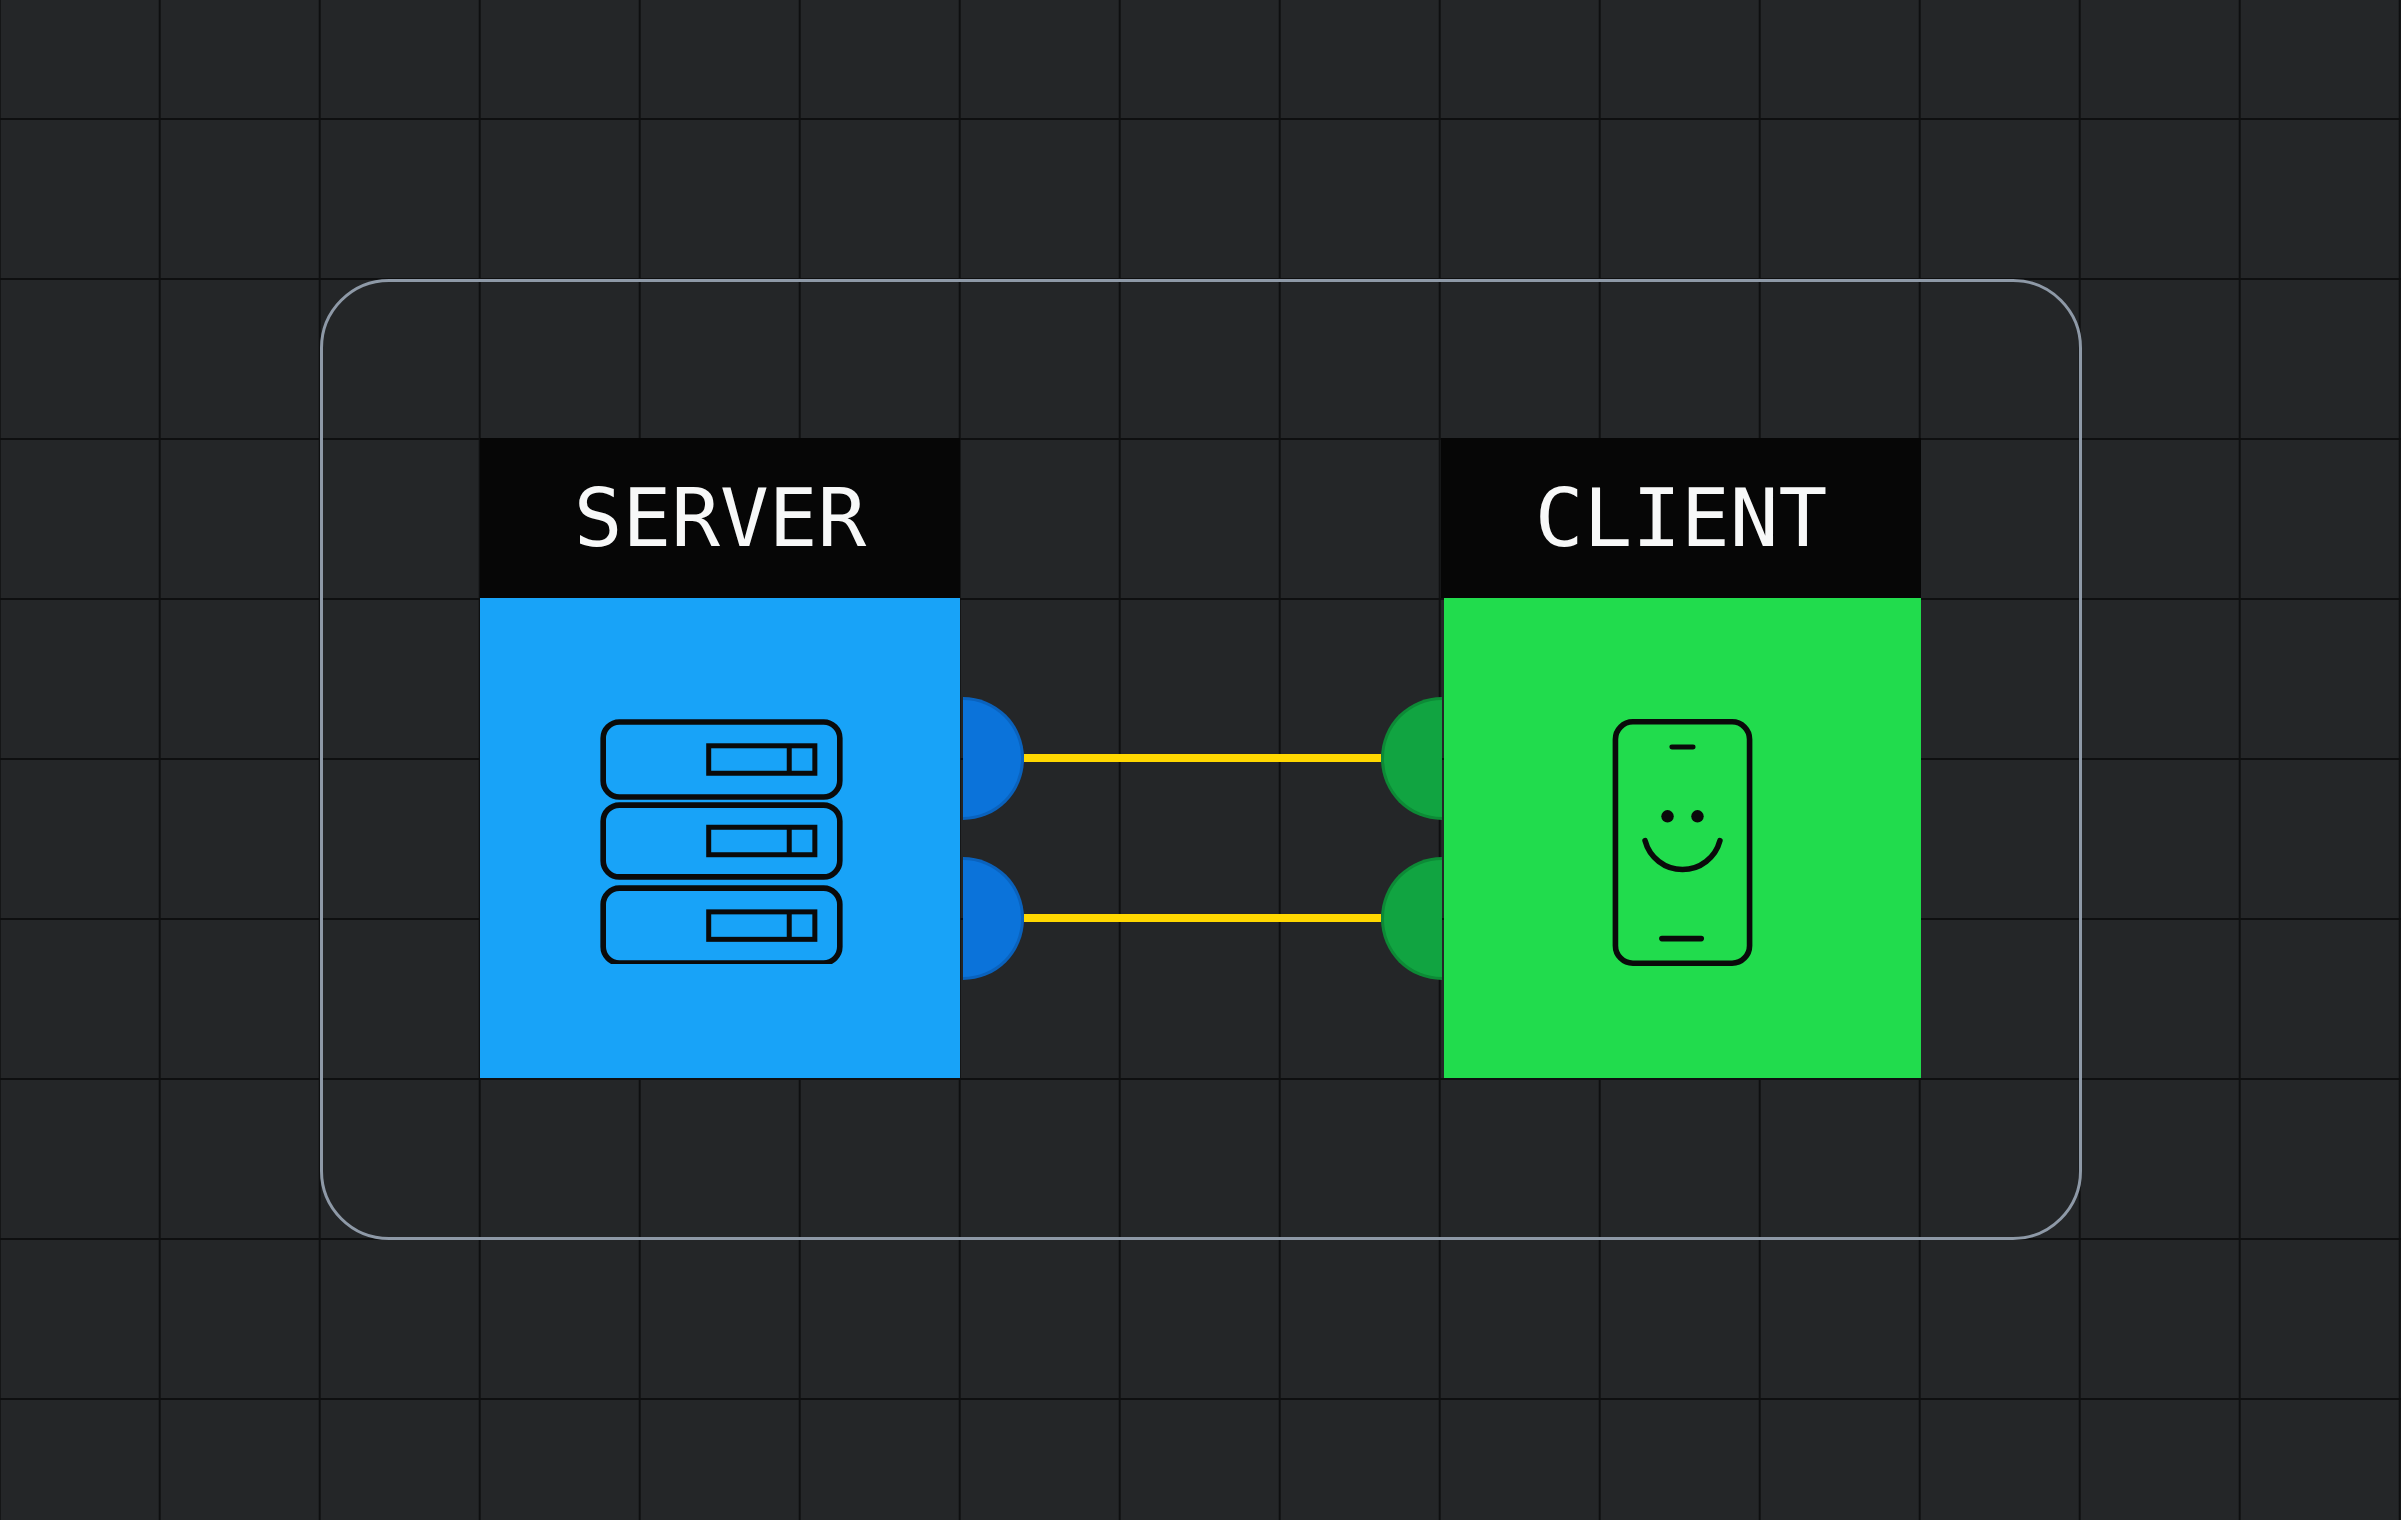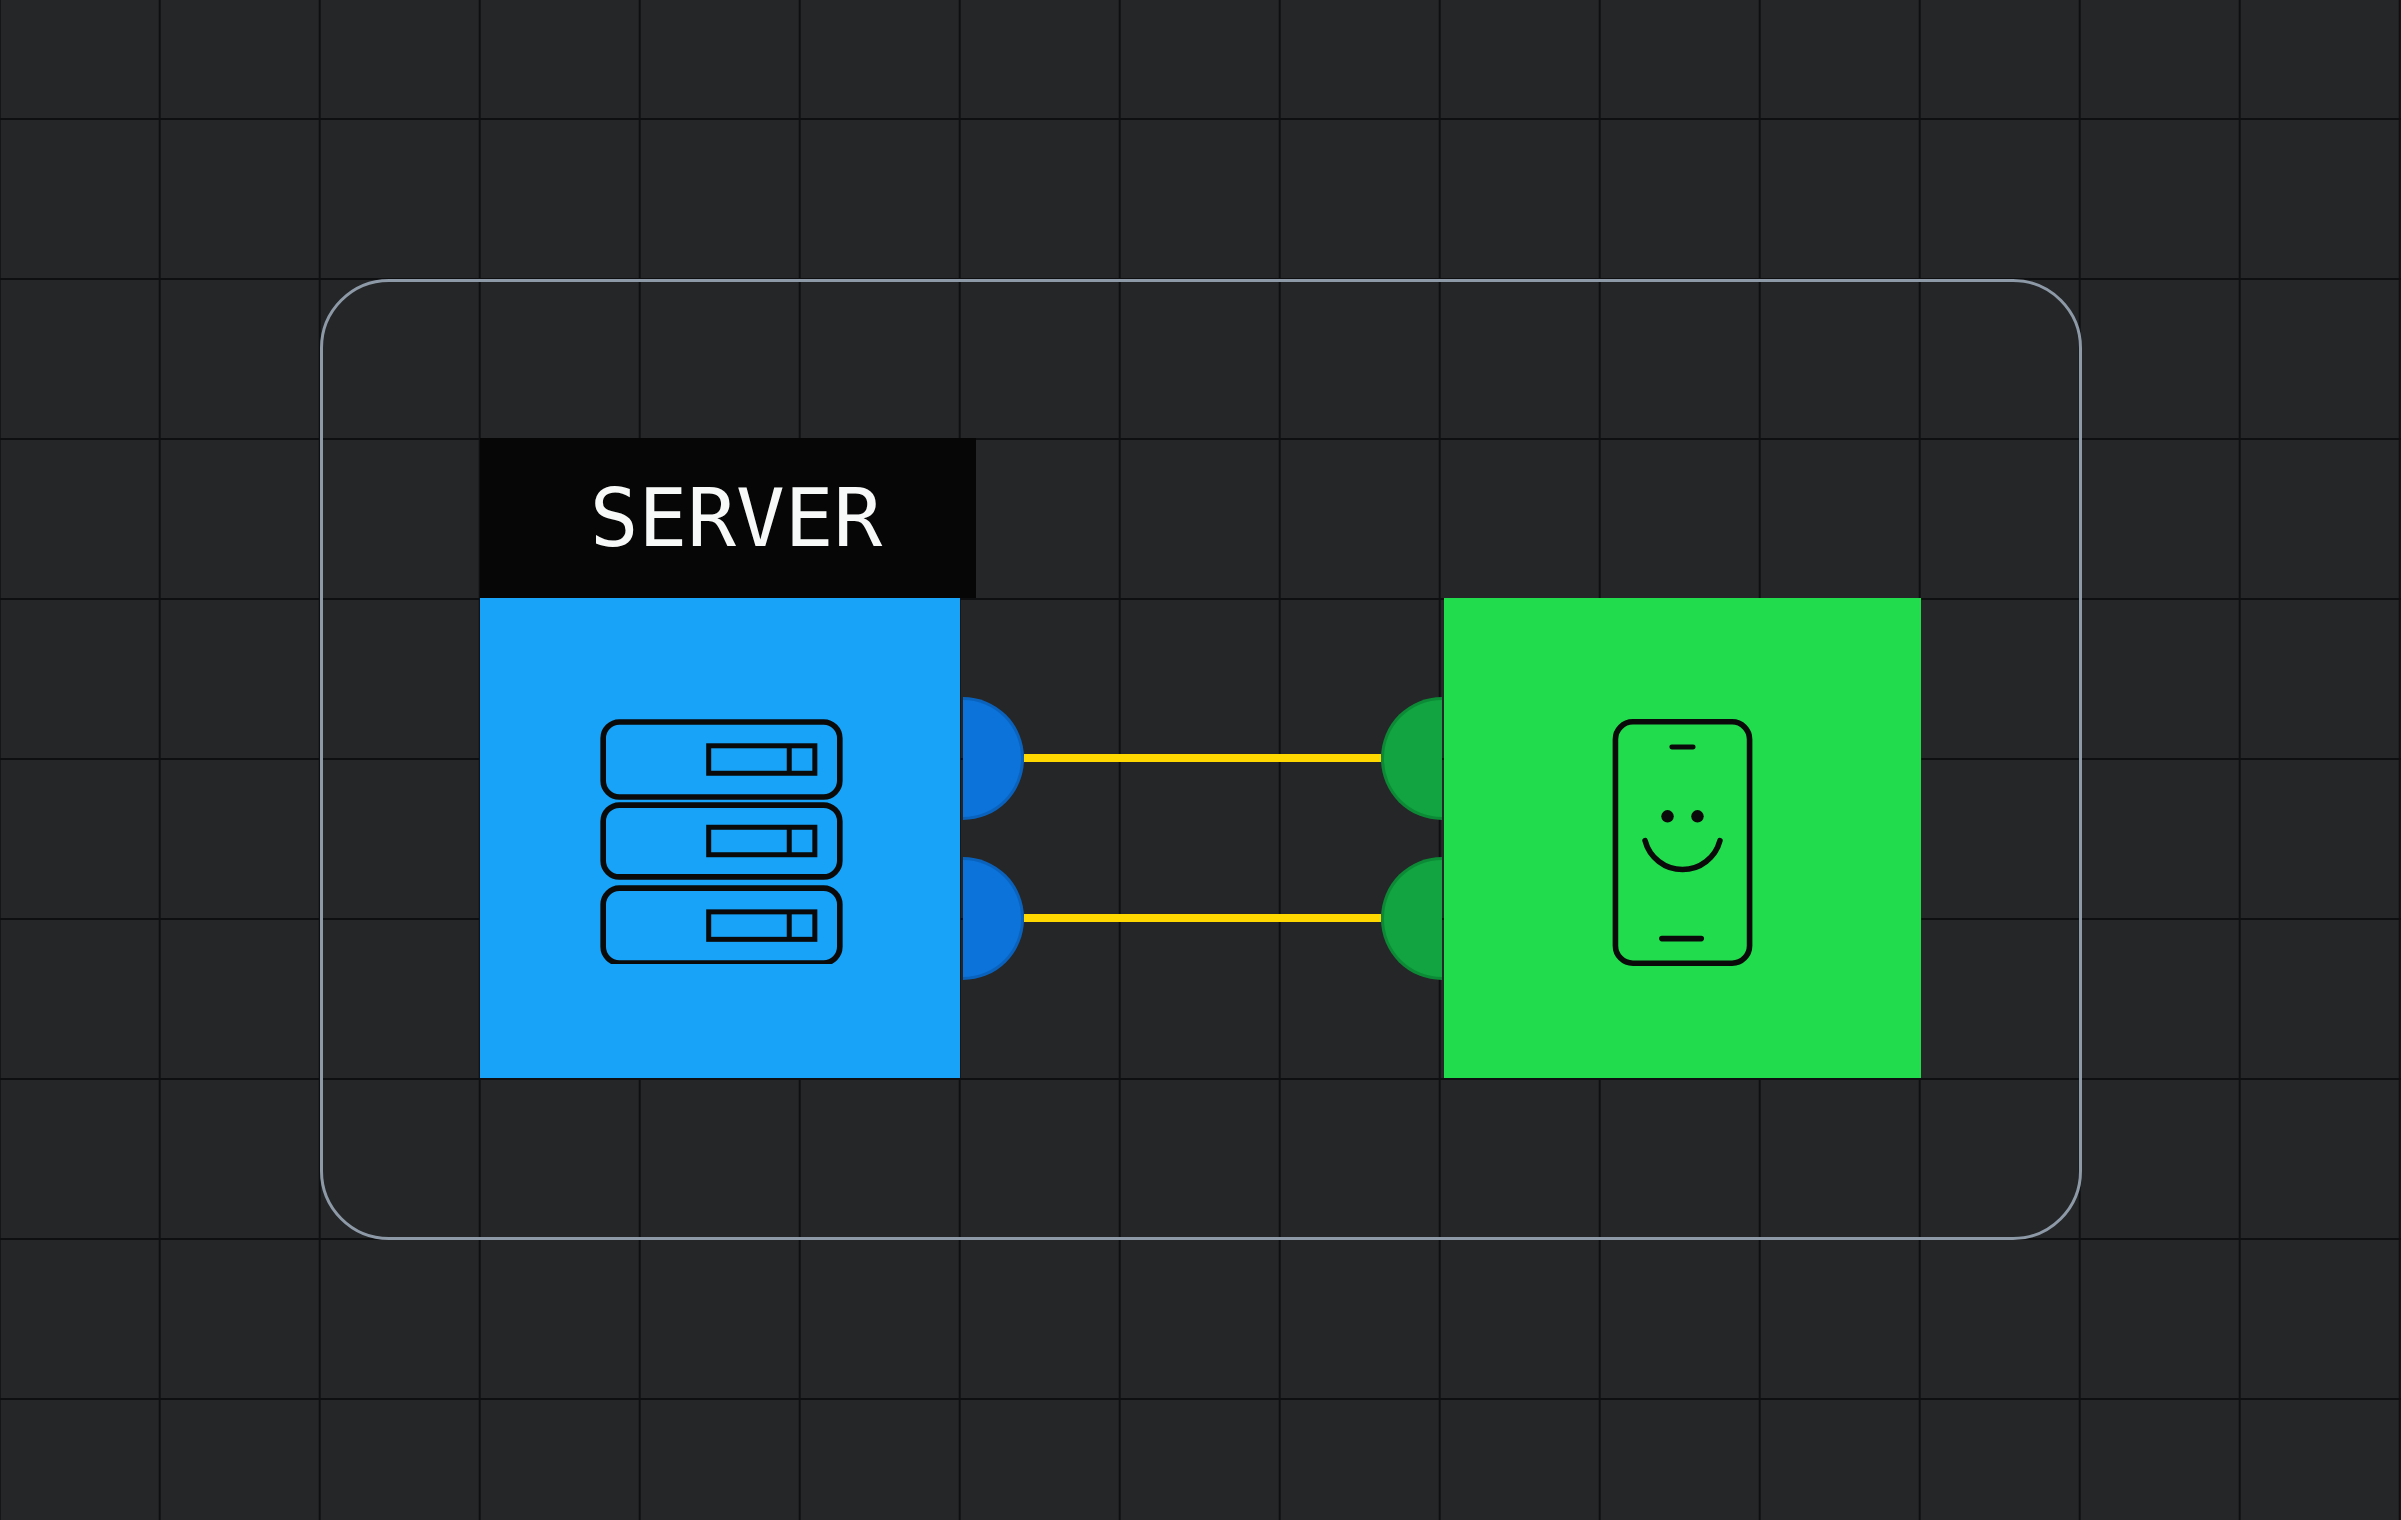--- a/index.html
+++ b/index.html
@@ -27,21 +27,20 @@
     border-radius: 69px;
   }
 
   .node-header {
     position: absolute;
     width: 480px; height: 160px;
     background: #060606;
     display: flex;
     align-items: center;
     justify-content: center;
-    padding-left: 16px;
   }
   .node-header .label {
     color: #f7f8f8;
     font-size: 81px;
     font-weight: 400;
     letter-spacing: 0px;
     line-height: 1;
     white-space: nowrap;
   }
 
@@ -118,20 +117,23 @@
         <line x1="304.5" y1="175" x2="304.5" y2="219"></line>
         <rect x="175.5" y="310.5" width="170" height="44"></rect>
         <line x1="304.5" y1="310.5" x2="304.5" y2="354.5"></line>
       </g>
     </g>
   </svg>
 
   <div class="port port-right port-row-1"></div>
   <div class="port port-right port-row-2"></div>
 
+  <div class="node-header" style="left:1441px; top:438px;">
+    <span class="label">CLIENT</span>
+  </div>
 
   <div class="node-body client-body"></div>
 
   <svg class="icon-abs" style="left:1612px; top:718px;" width="141" height="249" viewBox="0 0 226 398">
     <g fill="none" stroke="#0a0a0a" stroke-width="9">
       <rect x="5.5" y="5.5" width="215" height="387" rx="28"></rect>
       <line x1="96" y1="46" x2="130" y2="46" stroke-width="8" stroke-linecap="round"></line>
       <circle cx="89" cy="157" r="10" fill="#0a0a0a" stroke="none"></circle>
       <circle cx="137" cy="157" r="10" fill="#0a0a0a" stroke="none"></circle>
       <path d="M 53 196 A 62 62 0 0 0 173 196" stroke-linecap="round"></path>

